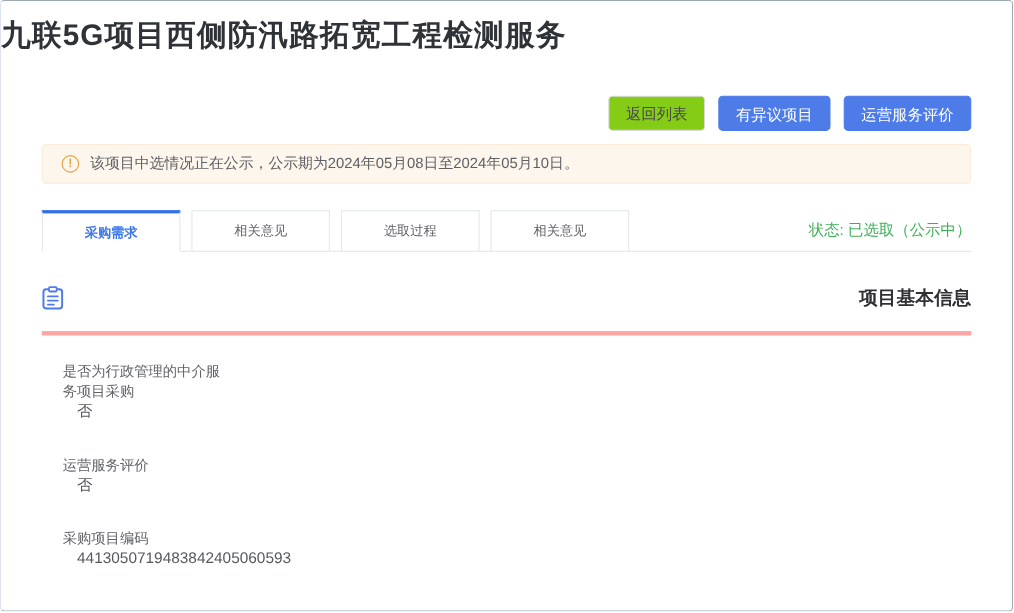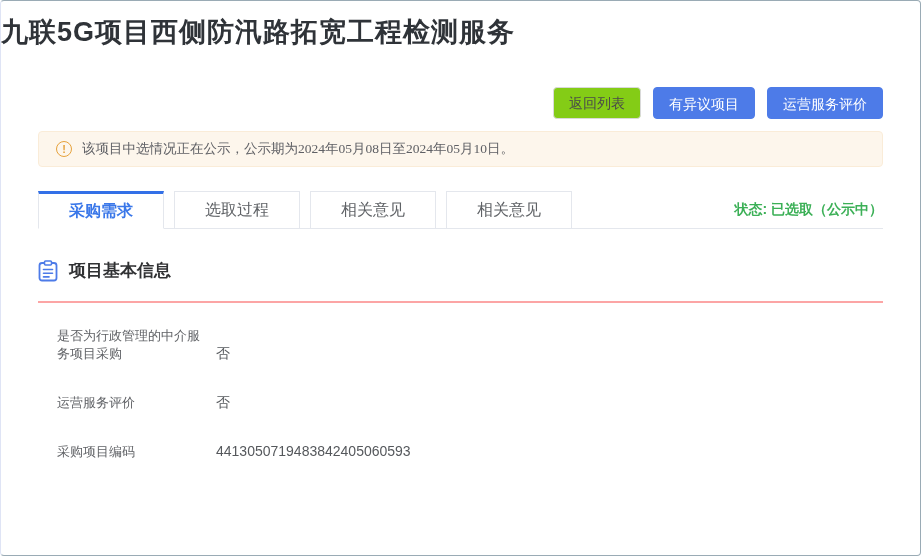--- a/index.html
+++ b/index.html
@@ -73,78 +73,78 @@
     display:flex;
     align-items:center;
     justify-content:center;
     flex:none;
     line-height:1;
   }
   .notice-text {
     margin-left:10px;
     font-size:13.5px;
     color:#5f6065;
-    font-family:Liberation Serif, serif;
   }
   
   .tabs-row {
     margin:24px 37px 0;
     display:flex;
     align-items:stretch;
     height:38px;
     border-bottom:1px solid #e4e7ed;
   }
   .tab {
     width:126px;
     margin-right:10px;
     margin-bottom:-1px;
     border:1px solid #e4e7ed;
     background:#fff;
     display:flex;
     align-items:center;
     justify-content:center;
-    font-size:16px;
+    font-size:12px;
     color:#5f6266;
     cursor:pointer;
   }
   .tab.active {
     border-top:3px solid #3370e7;
     border-bottom:1px solid #fff;
     color:#3a77e9;
     font-weight:700;
   }
   .tab-status {
     margin-left:auto;
     align-self:center;
     font-size:14px;
     color:#3cb057;
     white-space:nowrap;
-    font-weight:bold;
   }
   
   .section-header {
     margin:30px 37px 0;
     padding-bottom:19px;
-    border-bottom:2px solid #fca5a5;
-    display:flex;
-    align-items:center;
+    border-bottom:4px solid #fca5a5;
+    display:flex;
+    align-items:center;
+    justify-content:space-between;
   }
   .section-icon { width:20px; height:22px; flex:none; display:flex; }
   .section-title {
     margin-left:11px;
     font-size:17px;
     font-weight:600;
     color:#303133;
   }
   
   .fields { margin:24px 37px 0; padding-left:19px; }
   .field-row {
     display:flex;
-    align-items:flex-end;
+    align-items:flex-start;
     margin-bottom:31px;
+    flex-direction:column;
   }
   .field-label {
     width:146px;
     flex:none;
     font-size:13px;
     line-height:18px;
     color:#606266;
   }
   .field-value {
     margin-left:13px;
@@ -166,22 +166,22 @@
     <button class="btn btn-primary">运营服务评价</button>
   </div>
 
   <div class="notice">
     <span class="warn-icon">!</span>
     <span class="notice-text">该项目中选情况正在公示，公示期为2024年05月08日至2024年05月10日。</span>
   </div>
 
   <div class="tabs-row">
     <div class="tab active">采购需求</div>
+    <div class="tab">相关意见</div>
     <div class="tab">选取过程</div>
-    <div class="tab">相关意见</div>
     <div class="tab">相关意见</div>
     <div class="tab-status">状态: 已选取（公示中）</div>
   </div>
 
   <div class="section-header">
     <span class="section-icon">
       <svg width="20" height="22" viewBox="0 0 20 22">
         <rect x="1.5" y="3" width="17" height="17.5" rx="2.5" fill="none" stroke="#4d7be8" stroke-width="1.8"></rect>
         <rect x="6.5" y="1" width="7" height="4" rx="1" fill="#fff" stroke="#4d7be8" stroke-width="1.6"></rect>
         <line x1="5.5" y1="9.5" x2="14.5" y2="9.5" stroke="#4d7be8" stroke-width="1.6" stroke-linecap="round"></line>

